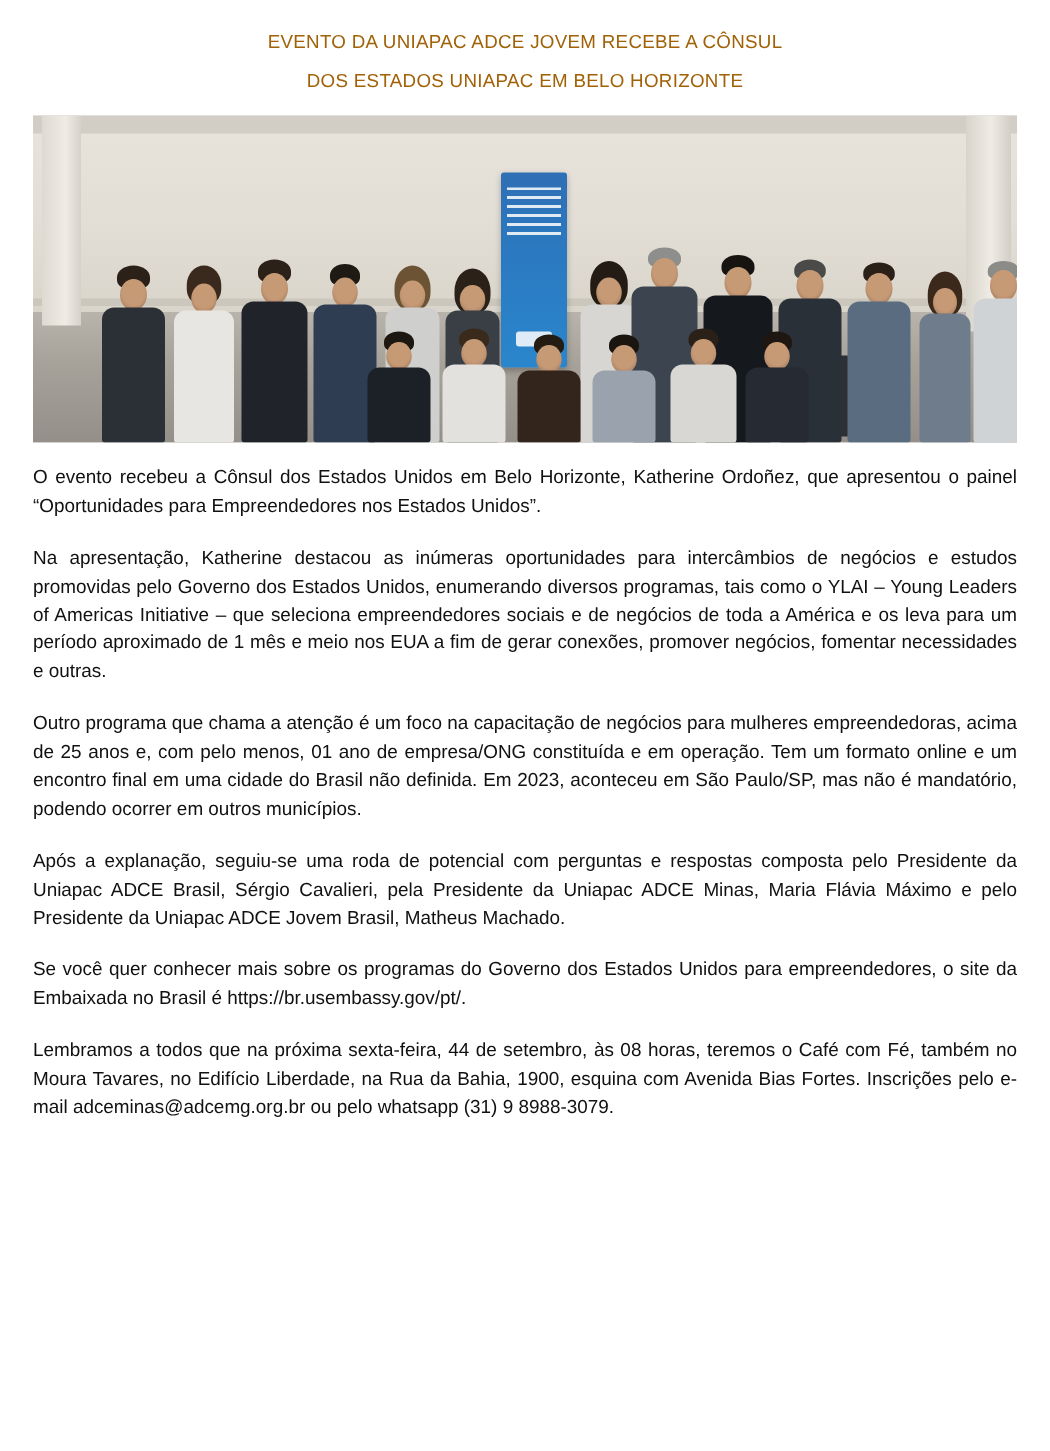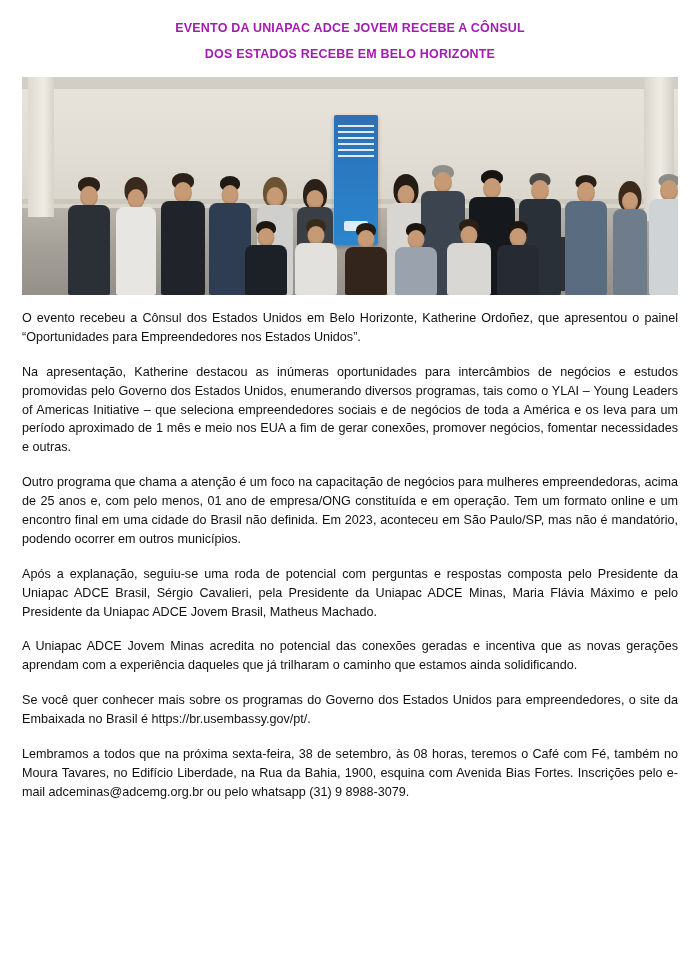--- a/index.html
+++ b/index.html
@@ -16,25 +16,25 @@
   }
   .page {
     width: 700px;
     height: 967px;
     box-sizing: border-box;
     padding: 22px 22px 10px 22px;
     position: relative;
   }
   .title {
     text-align: center;
-    font-weight: bold;
+    font-weight: normal;
     font-size: 12.5px;
     letter-spacing: 0.2px;
     line-height: 1.0;
-    color: #a21caf;
+    color: #a16207;
   }
   .title .line2 {
     display: block;
     margin-top: 13px;
   }
 
   
   .photo-wrap {
     margin-top: 17px;
     width: 656px;
@@ -162,21 +162,21 @@
   }
   .body-text p:last-child { margin-bottom: 0; }
 </style>
 </head>
 <body>
 
 <div class="page">
 
   <div class="title">
     <span>EVENTO DA UNIAPAC ADCE JOVEM RECEBE A CÔNSUL</span>
-    <span class="line2">DOS ESTADOS RECEBE EM BELO HORIZONTE</span>
+    <span class="line2">DOS ESTADOS UNIAPAC EM BELO HORIZONTE</span>
   </div>
 
   <div class="photo-wrap">
     <div class="photo">
       <div class="wall"></div>
       <div class="ceiling"></div>
       <div class="wall-band"></div>
       <div class="floor"></div>
       <div class="col-left"></div>
       <div class="col-right"></div>
@@ -287,18 +287,17 @@
       </div>
     </div>
   </div>
 
 
   <div class="body-text">
     <p>O evento recebeu a Cônsul dos Estados Unidos em Belo Horizonte, Katherine Ordoñez, que apresentou o painel “Oportunidades para Empreendedores nos Estados Unidos”.</p>
     <p>Na apresentação, Katherine destacou as inúmeras oportunidades para intercâmbios de negócios e estudos promovidas pelo Governo dos Estados Unidos, enumerando diversos programas, tais como o YLAI – Young Leaders of Americas Initiative – que seleciona empreendedores sociais e de negócios de toda a América e os leva para um período aproximado de 1 mês e meio nos EUA a fim de gerar conexões, promover negócios, fomentar necessidades e outras.</p>
     <p>Outro programa que chama a atenção é um foco na capacitação de negócios para mulheres empreendedoras, acima de 25 anos e, com pelo menos, 01 ano de empresa/ONG constituída e em operação. Tem um formato online e um encontro final em uma cidade do Brasil não definida. Em 2023, aconteceu em São Paulo/SP, mas não é mandatório, podendo ocorrer em outros municípios.</p>
     <p>Após a explanação, seguiu-se uma roda de potencial com perguntas e respostas composta pelo Presidente da Uniapac ADCE Brasil, Sérgio Cavalieri, pela Presidente da Uniapac ADCE Minas, Maria Flávia Máximo e pelo Presidente da Uniapac ADCE Jovem Brasil, Matheus Machado.</p>
-    <p>A Uniapac ADCE Jovem Minas acredita no potencial das conexões geradas e incentiva que as novas gerações aprendam com a experiência daqueles que já trilharam o caminho que estamos ainda solidificando.</p>
     <p>Se você quer conhecer mais sobre os programas do Governo dos Estados Unidos para empreendedores, o site da Embaixada no Brasil é https://br.usembassy.gov/pt/.</p>
-    <p>Lembramos a todos que na próxima sexta-feira, 38 de setembro, às 08 horas, teremos o Café com Fé, também no Moura Tavares, no Edifício Liberdade, na Rua da Bahia, 1900, esquina com Avenida Bias Fortes. Inscrições pelo e-mail adceminas@adcemg.org.br ou pelo whatsapp (31) 9 8988-3079.</p>
+    <p>Lembramos a todos que na próxima sexta-feira, 44 de setembro, às 08 horas, teremos o Café com Fé, também no Moura Tavares, no Edifício Liberdade, na Rua da Bahia, 1900, esquina com Avenida Bias Fortes. Inscrições pelo e-mail adceminas@adcemg.org.br ou pelo whatsapp (31) 9 8988-3079.</p>
   </div>
 
 </div>
 
 </body></html>

